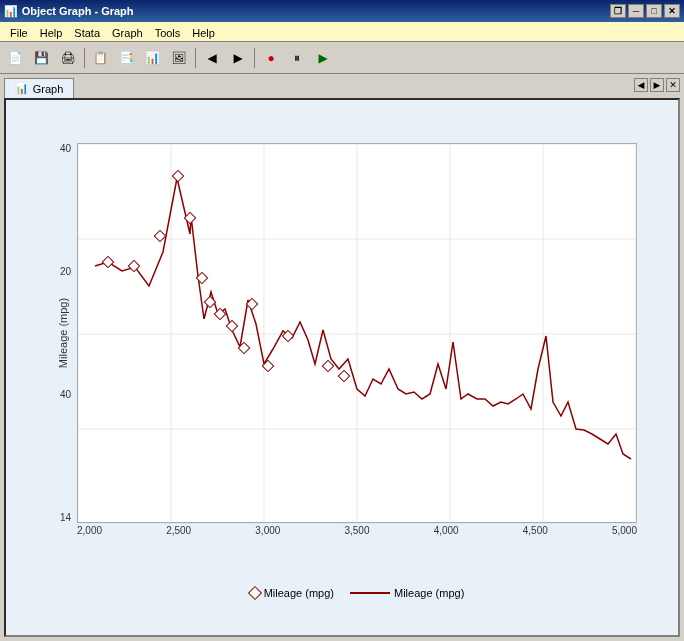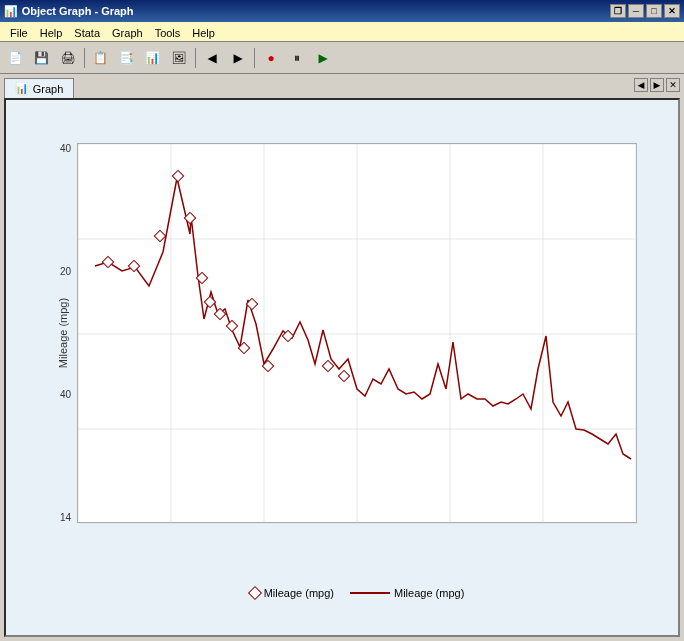--- a/index.html
+++ b/index.html
@@ -368,20 +368,29 @@
 
             <rect x="206" y="188" width="8" height="8" transform="rotate(45 210 192)"></rect>
 
             <rect x="246" y="218" width="8" height="8" transform="rotate(45 250 222)"></rect>
 
             <rect x="262" y="228" width="8" height="8" transform="rotate(45 266 232)"></rect>
           </g>
         </svg>
       </div>
 
+      <div class="x-ticks">
+        <span class="x-tick">2,000</span>
+        <span class="x-tick">2,500</span>
+        <span class="x-tick">3,000</span>
+        <span class="x-tick">3,500</span>
+        <span class="x-tick">4,000</span>
+        <span class="x-tick">4,500</span>
+        <span class="x-tick">5,000</span>
+      </div>
 
 
       <div class="legend">
         <div class="legend-item">
           <div class="legend-diamond"></div>
           <span>Mileage (mpg)</span>
         </div>
         <div class="legend-item">
           <div class="legend-line"></div>
           <span>Mileage (mpg)</span>

